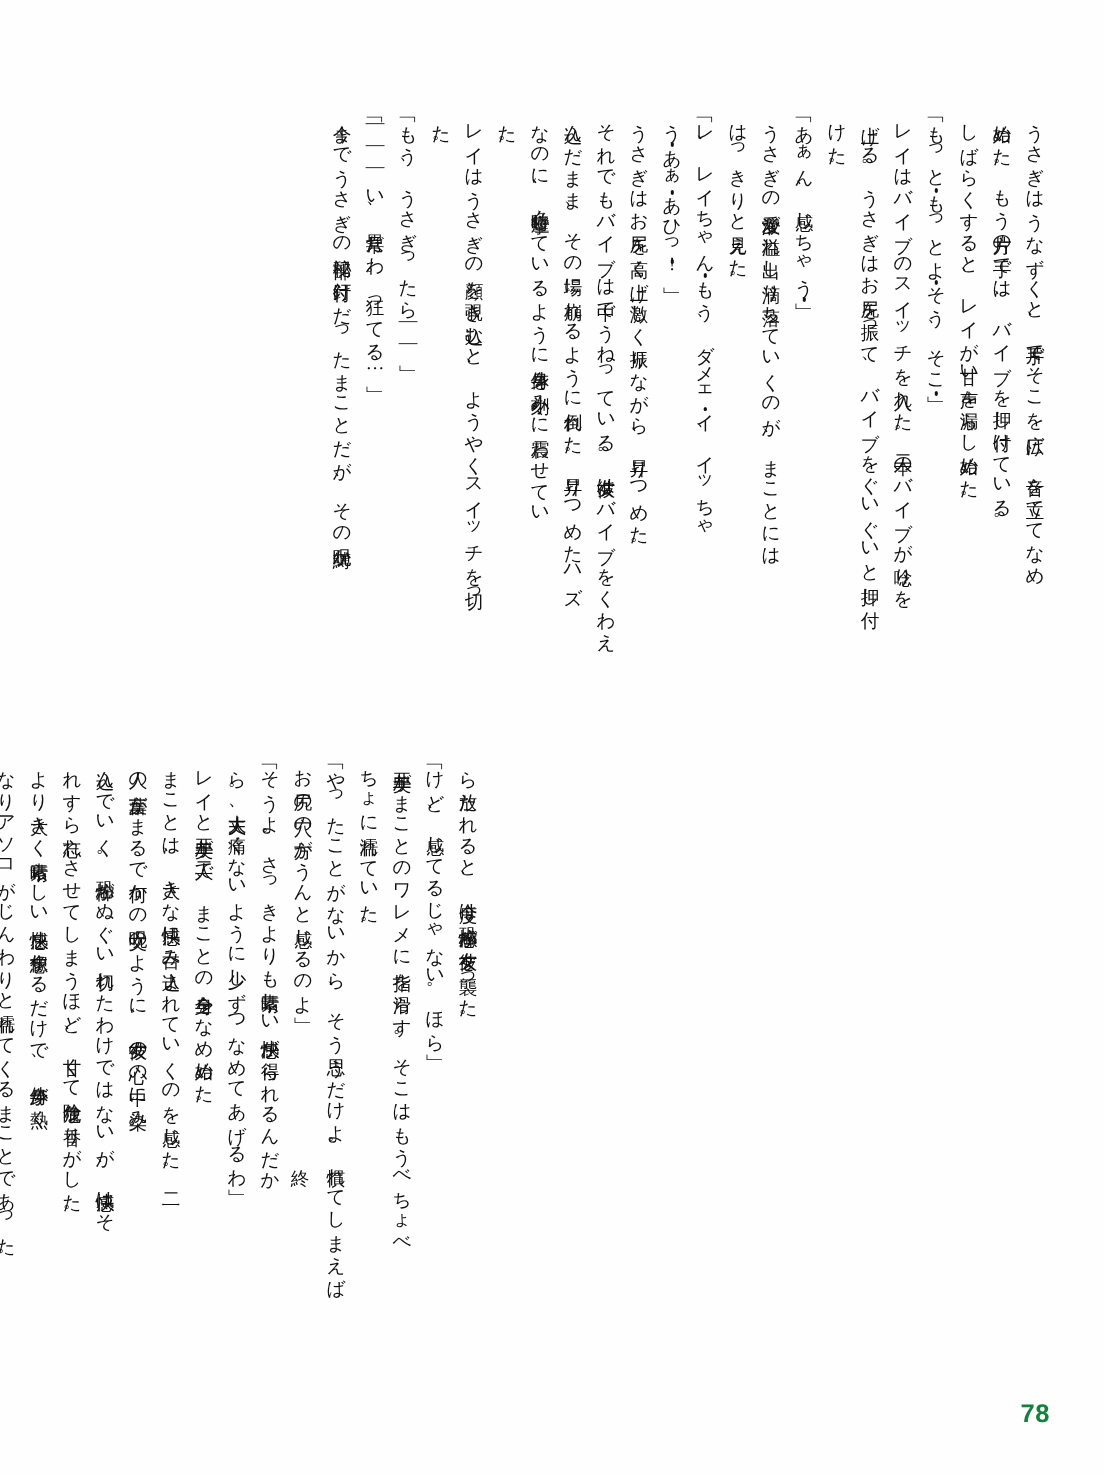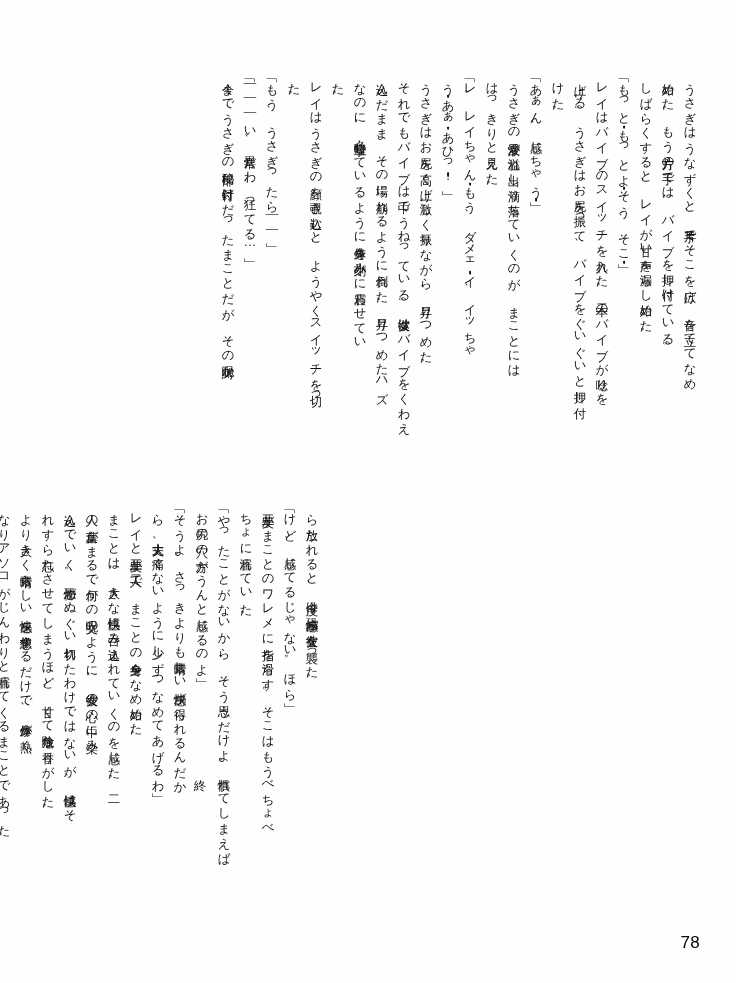--- a/index.html
+++ b/index.html
@@ -61,22 +61,22 @@
   }
   #group-end .line {
     font-size: 12.4px;
   }
   .pagenum {
     position: absolute;
     right: 36px;
     bottom: 30px;
     font-family: "Liberation Sans", sans-serif;
     font-size: 17px;
-    font-weight: normal;
-    color: #000000;
+    font-weight: bold;
+    color: #15803d;
     letter-spacing: 0.02em;
   }
 </style>
 </head>
 <body>
 
 <div id="page">
 
   <div class="col-wrap" id="group-top">
     <span class="line">うさぎはうなずくと、片手でそこを広げ、音を立ててなめ</span>

